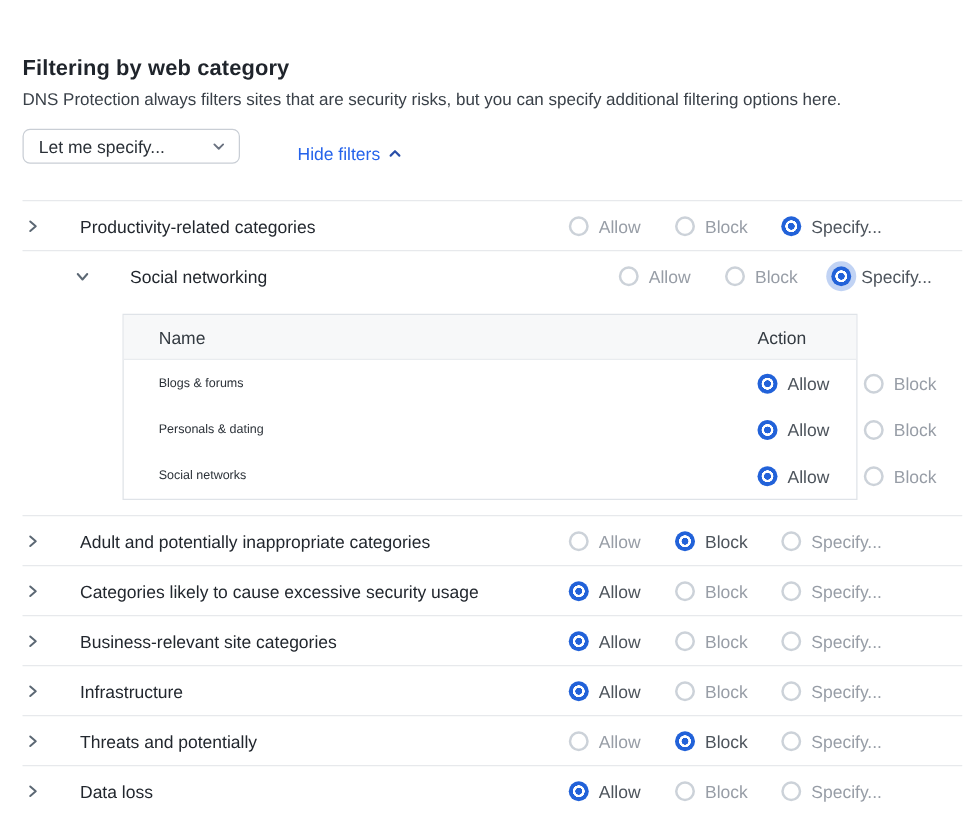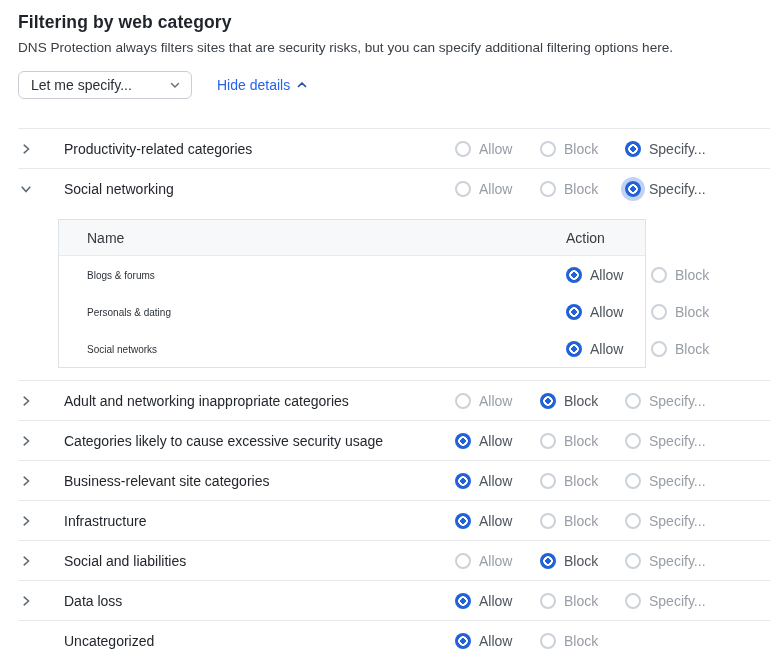--- a/index.html
+++ b/index.html
@@ -15,25 +15,25 @@
     --chev:#5c6874;
   }
   *{margin:0;padding:0;box-sizing:border-box;}
   html,body{background:#fff;}
   body{
     width:770px;height:651px;overflow:hidden;position:relative;
     font-family:"Liberation Sans", sans-serif;
     color:var(--text);
   }
   
-  .header{position:relative;padding:12px 18px 14px 18px;height:129px;}
+  .header{position:relative;padding:12px 18px 14px 18px;height:129px;margin-top:32px;}
   .header::after{content:"";position:absolute;left:18px;right:0;bottom:0;height:1px;background:var(--divider);}
   .page-title{font-size:17.5px;font-weight:bold;color:#1f242b;letter-spacing:.1px;}
   .page-subtitle{margin-top:7px;font-size:13.6px;color:var(--muted);white-space:nowrap;overflow:hidden;}
-  .controls{margin-top:16px;display:flex;align-items:center;}
+  .controls{margin-top:16px;display:flex;align-items:flex-end;gap:21px;}
   .select{
     width:174px;height:28px;border:1px solid #c9ced5;border-radius:6px;background:#fff;
     display:flex;align-items:center;justify-content:space-between;
     padding:0 10px 0 12px;font-size:14px;color:#2a3037;cursor:pointer;
   }
   .details-link{
     margin-left:25px;display:flex;align-items:center;gap:6px;color:var(--link);
     font-size:14px;cursor:pointer;text-decoration:none;
   }
   
@@ -45,21 +45,21 @@
   .opt{position:absolute;top:50%;transform:translateY(-50%);display:flex;align-items:center;gap:8px;cursor:pointer;}
   .radio{width:16px;height:16px;border-radius:50%;border:2px solid #ccd2d9;background:#fff;flex:0 0 16px;}
   .opt.on .radio{
     border:none;
     background:radial-gradient(circle at 50% 50%, var(--accent) 0 2.6px, #fff 2.9px 4.6px, var(--accent) 4.9px);
   }
   .opt.focused .radio{box-shadow:0 0 0 4px rgba(34,98,217,.28);}
   .opt-label{font-size:14px;color:var(--label-off);}
   .opt.on .opt-label{color:var(--label-on);}
   
-  .group{position:relative;padding-bottom:13px;}
+  .group{position:relative;padding-bottom:13px;padding-left:40px;}
   .subtable{
     margin:10px 12px 0 58px;width:588px;border:1px solid var(--border);background:#fff;
   }
   .thead{position:relative;height:36px;background:var(--thead-bg);border-bottom:1px solid #e9ecef;}
   .th-name{position:absolute;left:28px;top:50%;transform:translateY(-50%);font-size:14px;color:#333a41;}
   .th-action{position:absolute;left:507px;top:50%;transform:translateY(-50%);font-size:14px;color:#333a41;}
   .trow{position:relative;height:37px;}
   .tname{position:absolute;left:28px;top:50%;transform:translateY(-50%);font-size:10px;color:#2c3239;}
 </style>
 </head>
@@ -71,21 +71,21 @@
   <div class="controls">
     <div class="select">
       <span>Let me specify...</span>
       <span style="display:flex;">
         <svg width="12" height="12" viewBox="0 0 12 12">
             <polyline points="2.5,4.5 6,8 9.5,4.5" fill="none" stroke="#6a7280" stroke-width="1.5" stroke-linecap="round" stroke-linejoin="round"></polyline>
           </svg>
       </span>
     </div>
     <a class="details-link">
-      <span>Hide details</span>
+      <span>Hide filters</span>
       <span style="display:flex;">
         <svg width="12" height="12" viewBox="0 0 12 12">
             <polyline points="2.5,7.5 6,4 9.5,7.5" fill="none" stroke="#2a4fa8" stroke-width="1.7" stroke-linecap="round" stroke-linejoin="round"></polyline>
           </svg>
       </span>
     </a>
   </div>
 </div>
 
 <div class="row rule">
@@ -171,21 +171,21 @@
     </div>
   </div>
 </div>
 
 <div class="row rule">
   <span class="chev">
     <svg width="12" height="12" viewBox="0 0 12 12">
         <polyline points="4.2,2.2 8.6,6 4.2,9.8" fill="none" stroke="#5c6874" stroke-width="1.6" stroke-linecap="round" stroke-linejoin="round"></polyline>
       </svg>
   </span>
-  <span class="cat">Adult and networking inappropriate categories</span>
+  <span class="cat">Adult and potentially inappropriate categories</span>
   <span class="opt" style="left:455px">
     <span class="radio"></span>
       <span class="opt-label">Allow</span>
   </span>
   <span class="opt on" style="left:540px">
     <span class="radio"></span>
       <span class="opt-label">Block</span>
   </span>
   <span class="opt" style="left:625px">
     <span class="radio"></span>
@@ -255,21 +255,21 @@
       <span class="opt-label">Specify...</span>
   </span>
 </div>
 
 <div class="row rule">
   <span class="chev">
     <svg width="12" height="12" viewBox="0 0 12 12">
         <polyline points="4.2,2.2 8.6,6 4.2,9.8" fill="none" stroke="#5c6874" stroke-width="1.6" stroke-linecap="round" stroke-linejoin="round"></polyline>
       </svg>
   </span>
-  <span class="cat">Social and liabilities</span>
+  <span class="cat">Threats and potentially</span>
   <span class="opt" style="left:455px">
     <span class="radio"></span>
       <span class="opt-label">Allow</span>
   </span>
   <span class="opt on" style="left:540px">
     <span class="radio"></span>
       <span class="opt-label">Block</span>
   </span>
   <span class="opt" style="left:625px">
     <span class="radio"></span>

